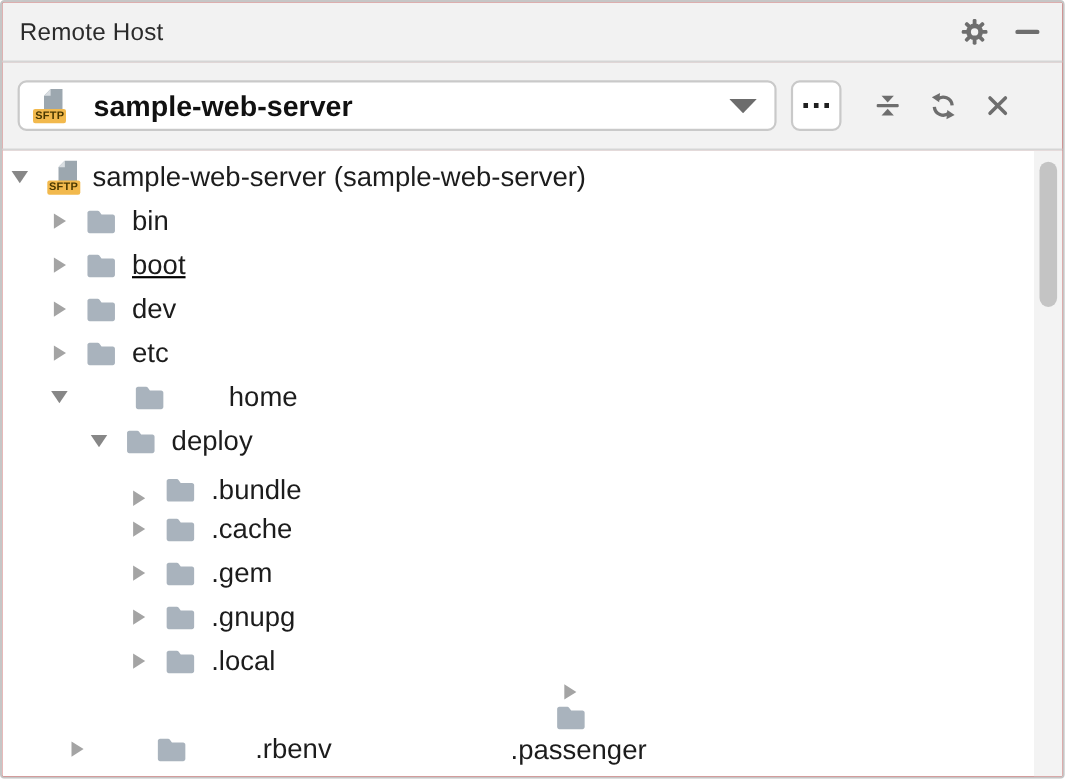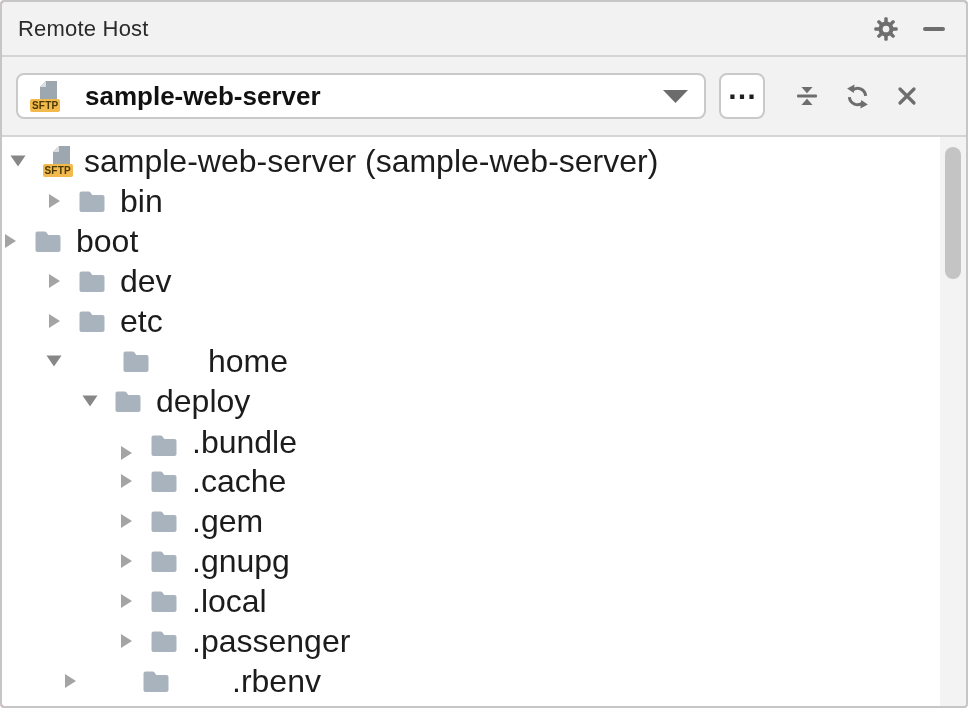--- a/index.html
+++ b/index.html
@@ -60,21 +60,21 @@
     font-size:10px; font-weight:bold; letter-spacing:0.2px;
     padding:1px 2px; border-radius:2px; line-height:11px;
   }
 
   
   .tree { flex:1; background:#ffffff; position:relative; overflow:hidden; }
   .rows { padding-top:4px; }
   .row { height:40px; display:flex; align-items:center; cursor:pointer; }
   .chev { width:16px; height:16px; margin-right:16px; flex:none; display:flex; align-items:center; justify-content:center; }
   .icon-box { width:28px; height:31px; margin-right:14px; flex:none; display:flex; align-items:center; justify-content:center; }
-  .row-label { font-size:32px; color:#1C1C1C; white-space:nowrap; }
+  .row-label { font-size:25px; color:#1C1C1C; white-space:nowrap; }
 
   
   .scroll-track {
     position:absolute; top:0; right:0; bottom:0; width:26px;
     background:#F3F3F3;
   }
   .scroll-thumb {
     position:absolute; top:10px; left:5px; width:16px; height:132px;
     background:#C4C4C4; border-radius:8px;
   }
@@ -187,21 +187,21 @@
             </svg>
           </span>
     <span class="icon-box">
             <svg width="28" height="23" viewBox="0 0 28 23">
               <path d="M1.5 3.5 C1.5 2.4 2.4 1.5 3.5 1.5 H10.8 C11.4 1.5 12 1.8 12.3 2.3 L14.3 5 H24.5 C25.6 5 26.5 5.9 26.5 7 V20 C26.5 21.1 25.6 22 24.5 22 H3.5 C2.4 22 1.5 21.1 1.5 20 Z" fill="#A9B3BD"></path>
             </svg>
           </span>
     <span class="row-label">bin</span>
   </div>
 
-  <div class="row" style="">
+  <div class="row" style="padding-left: 44px; text-decoration: underline;">
     <span class="chev">
             <svg width="13" height="16" viewBox="0 0 13 16">
               <polygon points="1,1 12,8 1,15" fill="#A4A4A4"></polygon>
             </svg>
           </span>
     <span class="icon-box">
             <svg width="28" height="23" viewBox="0 0 28 23">
               <path d="M1.5 3.5 C1.5 2.4 2.4 1.5 3.5 1.5 H10.8 C11.4 1.5 12 1.8 12.3 2.3 L14.3 5 H24.5 C25.6 5 26.5 5.9 26.5 7 V20 C26.5 21.1 25.6 22 24.5 22 H3.5 C2.4 22 1.5 21.1 1.5 20 Z" fill="#A9B3BD"></path>
             </svg>
           </span>
@@ -327,21 +327,21 @@
             </svg>
           </span>
     <span class="icon-box">
             <svg width="28" height="23" viewBox="0 0 28 23">
               <path d="M1.5 3.5 C1.5 2.4 2.4 1.5 3.5 1.5 H10.8 C11.4 1.5 12 1.8 12.3 2.3 L14.3 5 H24.5 C25.6 5 26.5 5.9 26.5 7 V20 C26.5 21.1 25.6 22 24.5 22 H3.5 C2.4 22 1.5 21.1 1.5 20 Z" fill="#A9B3BD"></path>
             </svg>
           </span>
     <span class="row-label">.local</span>
   </div>
 
-  <div class="row" style="padding-left: 116px;">
+  <div class="row" style="padding-left: 84px; flex-direction: column;">
     <span class="chev">
             <svg width="13" height="16" viewBox="0 0 13 16">
               <polygon points="1,1 12,8 1,15" fill="#A4A4A4"></polygon>
             </svg>
           </span>
     <span class="icon-box">
             <svg width="28" height="23" viewBox="0 0 28 23">
               <path d="M1.5 3.5 C1.5 2.4 2.4 1.5 3.5 1.5 H10.8 C11.4 1.5 12 1.8 12.3 2.3 L14.3 5 H24.5 C25.6 5 26.5 5.9 26.5 7 V20 C26.5 21.1 25.6 22 24.5 22 H3.5 C2.4 22 1.5 21.1 1.5 20 Z" fill="#A9B3BD"></path>
             </svg>
           </span>

